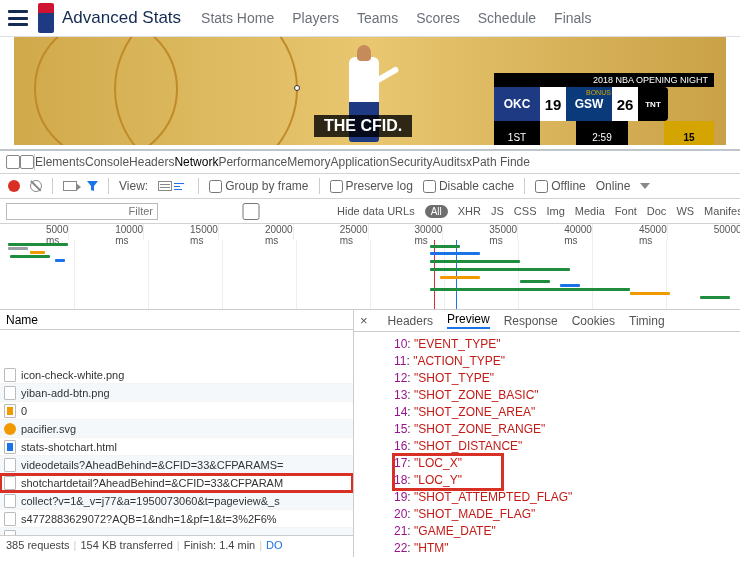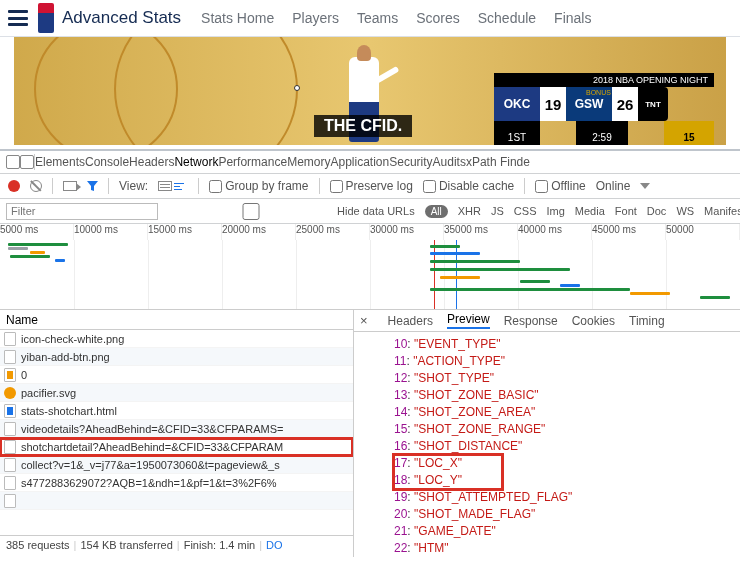--- a/index.html
+++ b/index.html
@@ -56,43 +56,43 @@
 .cam { width:14px; height:10px; border:1px solid #888; position:relative; }
 .cam::after { content:""; position:absolute; right:-5px; top:1px; border-left:5px solid #888; border-top:4px solid transparent; border-bottom:4px solid transparent; }
 .funnel { width:11px; height:11px; }
 .funnel svg { display:block; }
 .sep { width:1px; height:16px; background:#ccc; }
 .chk { display:flex; align-items:center; gap:3px; }
 .chk input { margin:0; }
 .tri { width:0; height:0; border-left:5px solid transparent; border-right:5px solid transparent; border-top:6px solid #888; }
 
 .dt-filter { height:25px; display:flex; align-items:center; padding:0 6px; gap:10px; border-bottom:1px solid #d0d2d4; font-size:11px; color:#555; flex-wrap:nowrap; }
-.dt-filter input { width:166px; height:17px; font-size:11px; padding:0 4px; border:1px solid #bbb; }
+.dt-filter input { width:166px; height:17px; font-size:11px; padding:0 4px; border:1px solid #bbb;text-align:right; }
 .pill { background:#6e6e6e; color:#fff; border-radius:8px; padding:1px 6px; font-size:10px; }
 .dt-filter span { white-space:nowrap;text-align:center; }
 
 
 .timeline { height:86px; border-bottom:1px solid #ccc; position:relative; overflow:hidden; }
 .tl-header { height:16px; display:flex; font-size:10px; color:#555; }
-.tl-header div { flex:1; border-right:1px solid #eee; padding-left:0; }
+.tl-header div { flex:1; border-right:1px solid #eee; padding-left:10px;margin-left:36px; }
 .tl-body { position:relative; height:70px; }
 .tl-body .vline { position:absolute; top:0; bottom:0; width:1px; background:#eee; }
 .bar { position:absolute; height:3px; border-radius:1px; }
 .b-or { background:#f29900; }
 .b-gn { background:#1e8e3e; }
 .b-bl { background:#1a73e8; }
 .b-gy { background:#9aa0a6; }
 .tl-redline { position:absolute; top:0; bottom:0; width:1px; background:#d93025; left:434px; }
 .tl-blueline { position:absolute; top:0; bottom:0; width:1px; background:#1a73e8; left:456px; }
 
 
 .dt-main { display:flex; height:247px; }
 .req-panel { width:354px; border-right:1px solid #ccc; display:flex; flex-direction:column; }
 .req-panel .hdr { height:20px; border-bottom:1px solid #ccc; padding:3px 6px; font-size:12px; }
-.req-list { flex:1; overflow:hidden; }
+.req-list { flex:1; overflow:hidden;margin-top:36px; }
 .req-row { height:18px; display:flex; align-items:center; padding:0 4px; border-bottom:1px solid #f4f4f4; font-size:11px; color:#333; gap:5px; white-space:nowrap; overflow:hidden;}
 .req-row.alt { background:#f5f8fb; }
 .req-row.hl { outline:3px solid #d93025; outline-offset:-2px; z-index:1; position:relative; }
 .fileico { width:12px; height:14px; border:1px solid #bbb; border-radius:1px; position:relative; flex-shrink:0; background:#fff;}
 .fileico.orange::after { content:""; position:absolute; inset:2px; background:#f29900; }
 .fileico.blue::after { content:""; position:absolute; inset:2px; background:#1a73e8; }
 .circleico { width:12px; height:12px; border-radius:50%; background:#f29900; flex-shrink:0;}
 .statusbar { height:22px; border-top:1px solid #ccc; padding:3px 6px; font-size:11px; color:#444; display:flex; gap:4px; }
 .statusbar .sep2 { color:#ccc; }
 .statusbar .blue { color:#1a73e8; }

